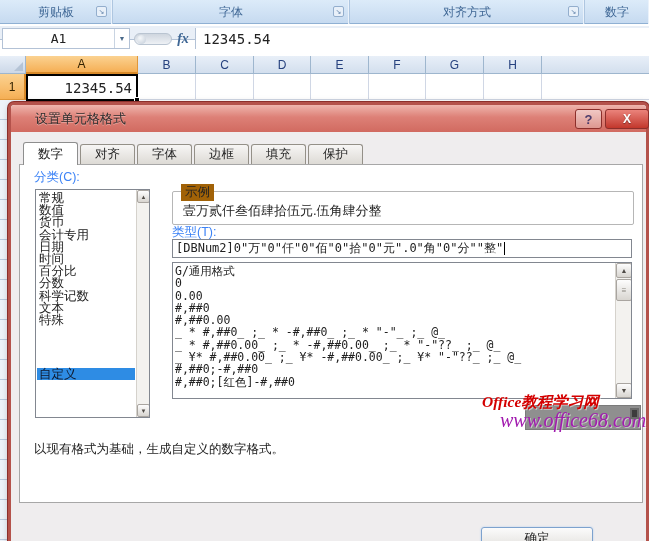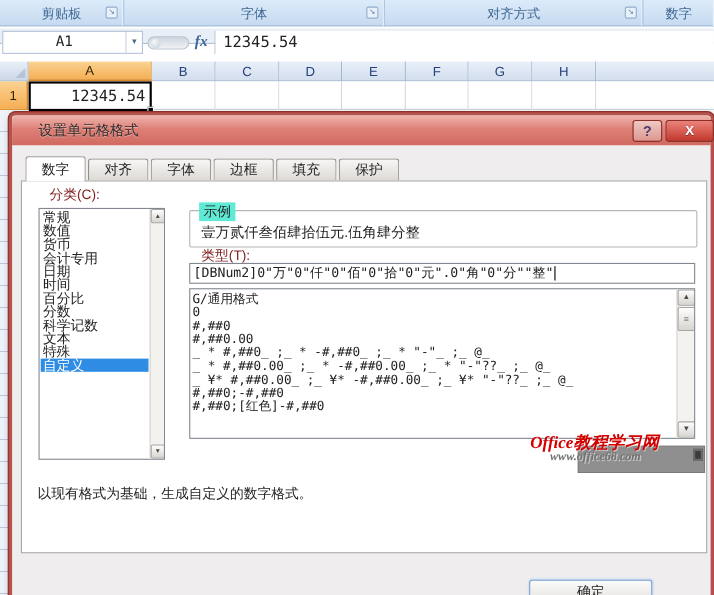--- a/index.html
+++ b/index.html
@@ -76,39 +76,39 @@
     text-shadow:0 1px 1px rgba(0,0,0,.4); }
 
   #tabs { position:absolute; left:12px; top:37px; height:22px; display:flex; }
   .tab { height:20px; margin-top:2px; margin-right:2px; padding:0 14px; display:flex; align-items:center;
     background:linear-gradient(#f7f6f5,#dddad5); border:1px solid #949088; border-bottom:none;
     border-radius:3px 3px 0 0; font-size:12.5px; cursor:pointer; position:relative; z-index:1; }
   .tab.active { height:23px; margin-top:0; background:#fff; border:1px solid #8e8e8e; border-bottom:none; z-index:3; }
 
   #panel { position:absolute; left:8px; top:59px; width:624px; height:339px; background:#fff;
     border:1px solid #a7a7a7; z-index:2; }
-  .plabel { position:absolute; font-size:12.5px; color:#7f1d1d;margin-left:11px; }
+  .plabel { position:absolute; font-size:12.5px; color:#3b82f6; }
 
   #catlist { position:absolute; left:15px; top:24px; width:115px; height:229px; background:#fff;
     border:1px solid #828790; overflow:hidden; }
   #catitems { position:absolute; left:1px; top:2px; width:98px; }
   .catitem { line-height:12.2px; font-size:12.5px; padding-left:2px; white-space:nowrap; cursor:pointer; }
-  .catitem.sel { background:#2e8ce4; color:#ffffff; }
+  .catitem.sel { background:#2e8ce4; color:#0f172a;margin-top:42px; }
   .vscroll { position:absolute; right:0; top:0; width:13px; height:100%; background:#f3f2ef; border-left:1px solid #d5d2cc; }
   .sbtn { position:absolute; left:0; width:13px; height:13px; background:linear-gradient(#fdfdfd,#d8d5d0);
     border:1px solid #a9a5a0; border-radius:2px; font-size:6px; color:#4f4b46; display:flex; align-items:center;
     justify-content:center; cursor:pointer; }
   .sbtn.up { top:0; } .sbtn.down { bottom:0; }
   .sthumb { position:absolute; left:0; width:13px; height:22px; background:linear-gradient(#fdfdfd,#d8d5d0);
     border:1px solid #a9a5a0; border-radius:2px; display:flex; align-items:center; justify-content:center;
     font-size:8px; color:#8a867f; cursor:grab; }
 
   #examplebox { position:absolute; left:152px; top:26px; width:462px; height:34px; border:1px solid #b6b6b6;
     border-radius:2px; }
-  #examplelegend { position:absolute; left:8px; top:-8px; background:#5eead4; padding:0 4px; font-size:12.5px; }
+  #examplelegend { position:absolute; left:8px; top:-8px; background:#a16207; padding:0 4px; font-size:12.5px; }
   #examplevalue { position:absolute; left:10px; top:10px; font-size:13px; }
 
   #typeinput { position:absolute; left:152px; top:74px; width:460px; height:19px; background:#fff;
     border:1px solid #828790; display:flex; align-items:center; padding-left:3px;
     font-family:"DejaVu Sans Mono",monospace; font-size:12px; white-space:nowrap; overflow:hidden; cursor:text; }
   #caret { width:1px; height:13px; background:#000; margin-left:1px; }
 
   #typelist { position:absolute; left:152px; top:97px; width:460px; height:137px; background:#fff;
     border:1px solid #828790; overflow:hidden; }
   #typeitems { position:absolute; left:2px; top:2px; width:438px; }
@@ -127,21 +127,21 @@
   #okbtn { position:absolute; left:470px; top:8px; width:112px; height:22px; border:1px solid #7da2ce;
     box-shadow:0 0 2px #aecdf0; }
 
   
   #watermark { position:absolute; left:480px; top:392px; width:161px; height:44px; z-index:9; pointer-events:none;text-align:right; }
   #wmbadge { position:absolute; left:45px; top:13px; width:116px; height:25px; background:#8f8f8f;
     box-shadow:inset 0 0 0 1px #7a7a7a; }
   #wmline1 { position:absolute; left:2px; top:0px; font-family:"Liberation Serif",serif; font-style:italic;
     font-weight:bold; font-size:15.5px; color:#d40000; white-space:nowrap; text-shadow:1px 1px 0 rgba(255,255,255,.5); }
   #wmline2 { position:absolute; left:20px; top:17px; font-family:"Liberation Serif",serif; font-style:italic;
-    font-weight:bold; font-size:11px; color:#737373; white-space:nowrap; text-shadow:1px 1px 0 rgba(255,255,255,.5); }
+    font-weight:normal; font-size:20px; color:#a21caf; white-space:nowrap; text-shadow:1px 1px 0 rgba(255,255,255,.5); }
   #wmsquare { position:absolute; right:2px; top:16px; width:9px; height:11px; background:#3c3c3c;
     box-shadow:inset 0 0 0 2px #6a6a6a; }
 </style>
 </head>
 <body>
 
 <div id="stage">
 
   <div id="ribbon">
     <div class="rgroup" style="left:0;width:113px;">
@@ -252,20 +252,21 @@
 
       <div id="typeinput">
         <span>[DBNum2]0"万"0"仟"0"佰"0"拾"0"元".0"角"0"分""整"</span>
         <span id="caret"></span>
       </div>
 
       <div id="typelist">
         <div id="typeitems">
           <div class="typeitem">G/通用格式</div>
           <div class="typeitem">0</div>
+          <div class="typeitem">0.00</div>
           <div class="typeitem">#,##0</div>
           <div class="typeitem">#,##0.00</div>
           <div class="typeitem">_ * #,##0_ ;_ * -#,##0_ ;_ * "-"_ ;_ @_</div>
           <div class="typeitem">_ * #,##0.00_ ;_ * -#,##0.00_ ;_ * "-"??_ ;_ @_</div>
           <div class="typeitem">_ ¥* #,##0.00_ ;_ ¥* -#,##0.00_ ;_ ¥* "-"??_ ;_ @_</div>
           <div class="typeitem">#,##0;-#,##0</div>
           <div class="typeitem">#,##0;[红色]-#,##0</div>
         </div>
         <div class="vscroll">
           <div class="sbtn up">▲</div>

